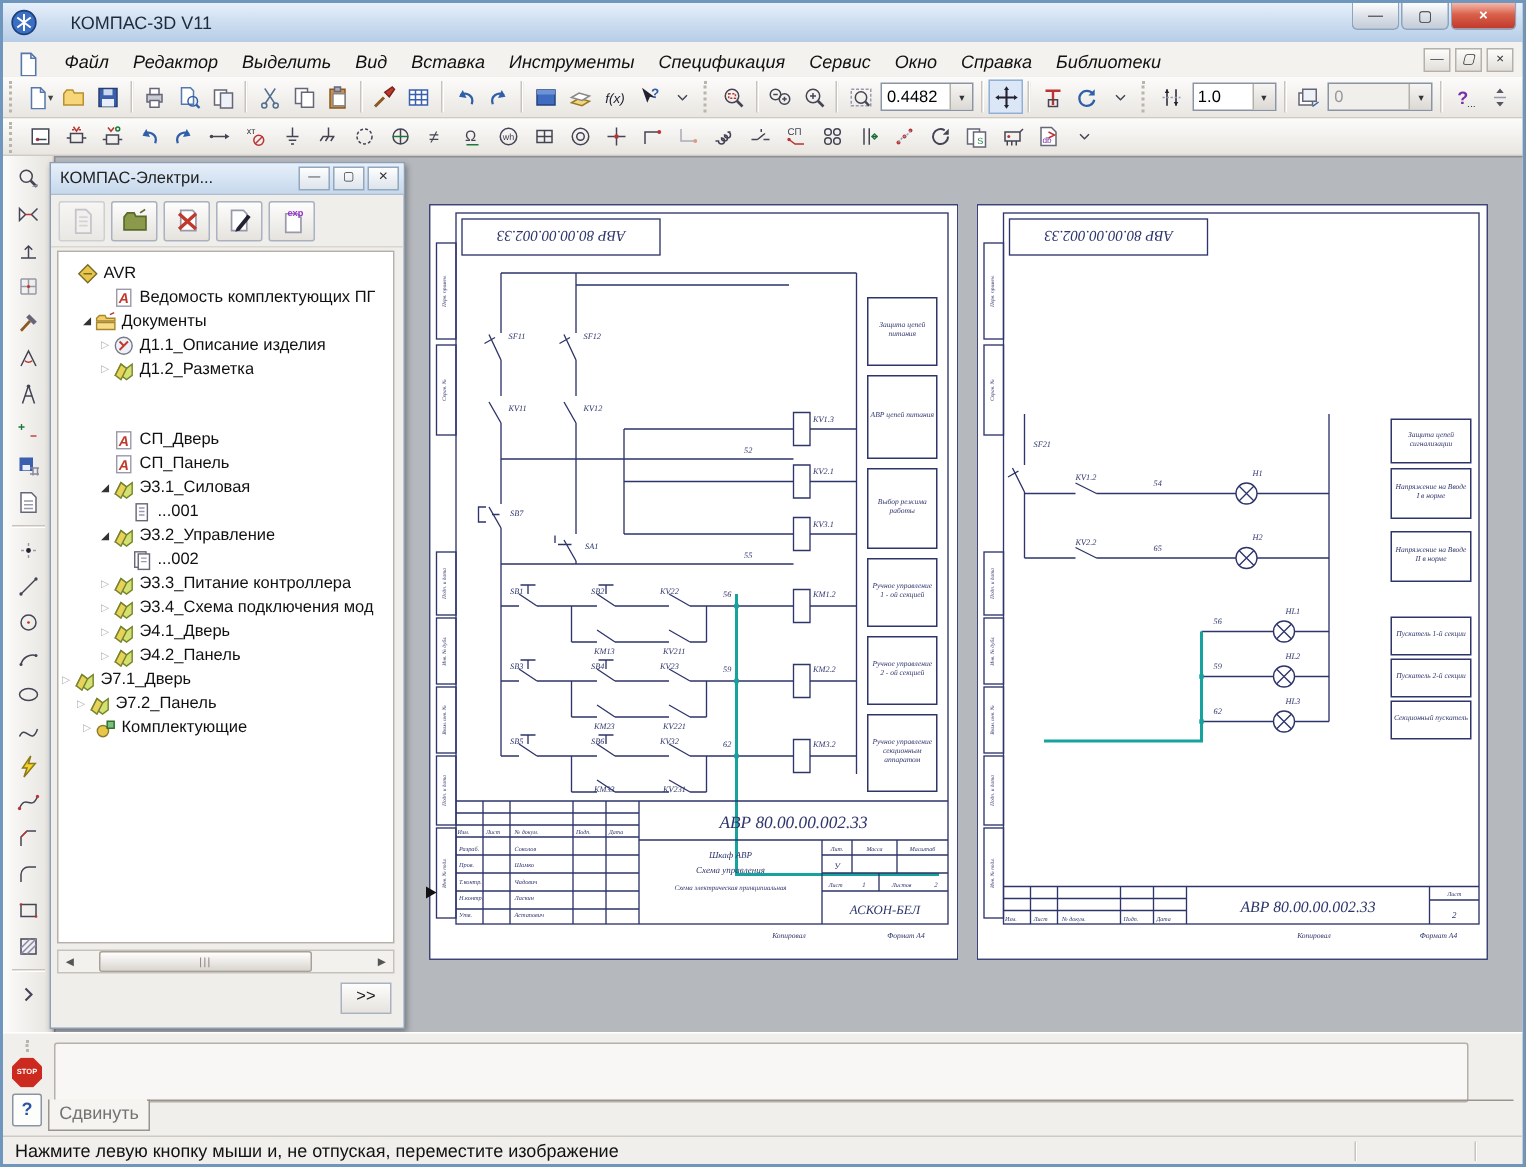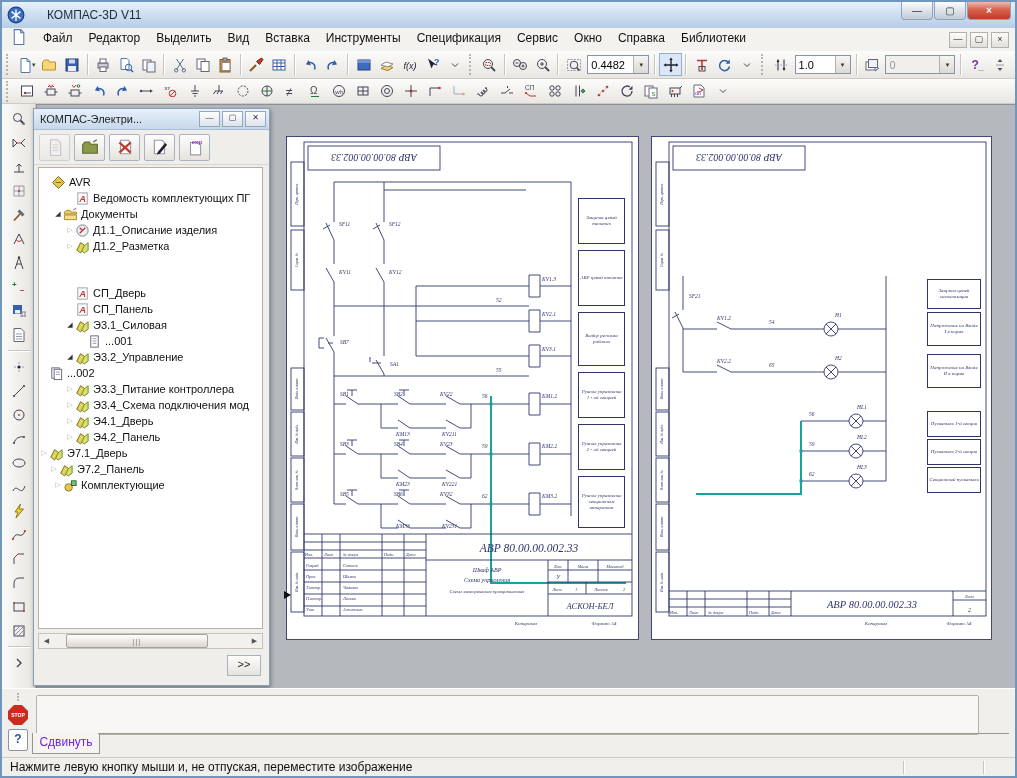--- a/index.html
+++ b/index.html
@@ -5,21 +5,21 @@
   html,body{margin:0;padding:0;background:#777;font-family:"Liberation Sans",sans-serif;}
   #win{position:relative;width:1017px;height:778px;box-sizing:border-box;border:2px solid #6f96bd;outline:1px solid #3a5c82;background:#f1efec;overflow:hidden;}
   
   #titlebar{position:absolute;left:0;top:0;width:100%;height:26px;background:linear-gradient(#e7f0fa,#cfdff1 45%,#b6cde6);border-bottom:1px solid #9ab0c9;display:flex;align-items:center;gap:16px;}
   #titlebar .appico{width:18px;height:18px;margin:0 6px 0 5px;}
   #titlebar .wtitle{font-size:12px;color:#1d2b3a;}
   .wbtns{position:absolute;right:4px;top:0;display:flex;}
   .wbtn{width:30px;height:17px;margin-left:1px;border:1px solid #8ea4bc;border-top:none;border-radius:0 0 4px 4px;background:linear-gradient(#fdfdfd,#d7dde5 60%,#c3ccd8);display:flex;align-items:center;justify-content:center;font-size:10px;color:#333;}
   .wbtn.close{width:42px;background:linear-gradient(#f5b8ab,#d9614a 45%,#c0392b);color:#fff;font-weight:bold;}
   
-  #menubar{position:absolute;left:0;top:26px;width:100%;height:23px;background:#f4f2ef;border-bottom:1px solid #d9d5cf;display:flex;align-items:flex-start;}
+  #menubar{position:absolute;left:0;top:26px;width:100%;height:23px;background:#f4f2ef;border-bottom:1px solid #d9d5cf;display:flex;align-items:flex-end;font-style:italic;}
   #menubar .docico{width:17px;height:17px;margin:0 8px 0 8px;}
   .mitem{font-size:12px;color:#111;padding:3px 8px;}
   #mdi{position:absolute;right:6px;top:0;display:flex;gap:3px;align-items:center;height:23px;}
   #mdi span{width:16px;height:14px;border:1px solid #b5b1aa;background:linear-gradient(#fdfdfc,#e2dfda);font-size:9px;line-height:12px;text-align:center;color:#333;}
   
   .toolbar{position:absolute;left:0;width:100%;display:flex;align-items:center;background:linear-gradient(#fcfcfb,#e9e6e1);border-bottom:1px solid #cfcac3;padding-left:2px;box-sizing:border-box;}
   #tb1{top:49px;height:28px;}
   #tb2{top:77px;height:25px;}
   .tbtn{width:24px;height:23px;border:1px solid transparent;background:transparent;display:flex;align-items:center;justify-content:center;padding:0;position:relative;}
   .tbtn.pressed{background:#dbe7f6;border-color:#92b0d5;}
@@ -71,21 +71,21 @@
   #phsb{position:absolute;left:4px;top:524px;width:225px;height:16px;border:1px solid #c6c1ba;background:#f3f1ee;display:flex;align-items:center;box-sizing:border-box;}
   #phsb .arr{width:15px;height:14px;font-size:7px;display:flex;align-items:center;justify-content:center;color:#555;}
   #phsb .thumb{width:140px;height:12px;margin-left:12px;background:linear-gradient(#fff,#d9d5cf);border:1px solid #a8a296;border-radius:2px;font-size:7px;color:#877;display:flex;align-items:center;justify-content:center;letter-spacing:1px;}
   #pmore{position:absolute;right:8px;top:546px;width:32px;height:19px;border:1px solid #a9b2c0;background:linear-gradient(#fdfdfc,#e6e3de);font-size:11px;color:#222;text-align:center;line-height:17px;}
   
   #propbar{position:absolute;left:0;top:686px;width:100%;height:69px;background:#f1efec;border-top:1px solid #fff;}
   #minicol{position:absolute;left:2px;top:2px;width:28px;height:64px;display:flex;flex-direction:column;align-items:center;gap:4px;padding-top:2px;}
   #stopico{width:20px;height:20px;background:#cc2a1e;clip-path:polygon(30% 0,70% 0,100% 30%,100% 70%,70% 100%,30% 100%,0 70%,0 30%);color:#fff;font-size:5px;font-weight:bold;display:flex;align-items:center;justify-content:center;}
   #helpico{width:18px;height:20px;border:1px solid #8a94a5;background:#fdfdfc;color:#2855a0;font-weight:bold;font-size:12px;text-align:center;line-height:18px;border-radius:2px;}
   #propfield{position:absolute;left:34px;top:6px;width:941px;height:38px;background:#f8f7f5;border:1px solid #b5b1aa;border-radius:2px;}
-  #proptab{position:absolute;left:30px;top:44px;width:66px;height:20px;background:#f5f4f1;border:1px solid #9a958d;border-top:none;font-size:12px;color:#6d28d9;text-align:center;line-height:19px;}
+  #proptab{position:absolute;left:30px;top:44px;width:66px;height:20px;background:#f5f4f1;border:1px solid #9a958d;border-top:none;font-size:12px;color:#737373;text-align:center;line-height:19px;}
   #propline{position:absolute;left:96px;top:44px;right:6px;height:1px;background:#9a958d;}
   
   #statusbar{position:absolute;left:0;top:755px;width:100%;height:19px;background:#f1efec;border-top:1px solid #cfcac3;display:flex;align-items:center;font-size:12px;color:#111;padding-left:8px;box-sizing:border-box;}
   .ssep{position:absolute;top:3px;width:1px;height:13px;background:#c8c3bc;border-right:1px solid #fff;}
   svg text{font-family:"Liberation Sans",sans-serif;}
 </style>
 </head>
 <body>
 
 <svg width="0" height="0" style="position:absolute">
@@ -1293,21 +1293,21 @@
         </div>
         <div class="trow" style="padding-left: 26px;">
           <span class="texp open">◢</span>
           <span class="ticn">
             <svg viewBox="0 0 16 16">
               <use href="#g-tschem"></use>
             </svg>
           </span>
           <span class="tlabel">Э3.2_Управление</span>
         </div>
-        <div class="trow" style=" text-align: center;">
+        <div class="trow" style="padding-left: 38px; text-align: center;">
           <span class="texp "></span>
           <span class="ticn">
             <svg viewBox="0 0 16 16">
               <use href="#g-tpages"></use>
             </svg>
           </span>
           <span class="tlabel">...002</span>
         </div>
         <div class="trow" style="padding-left: 26px;">
           <span class="texp closed">▷</span>

